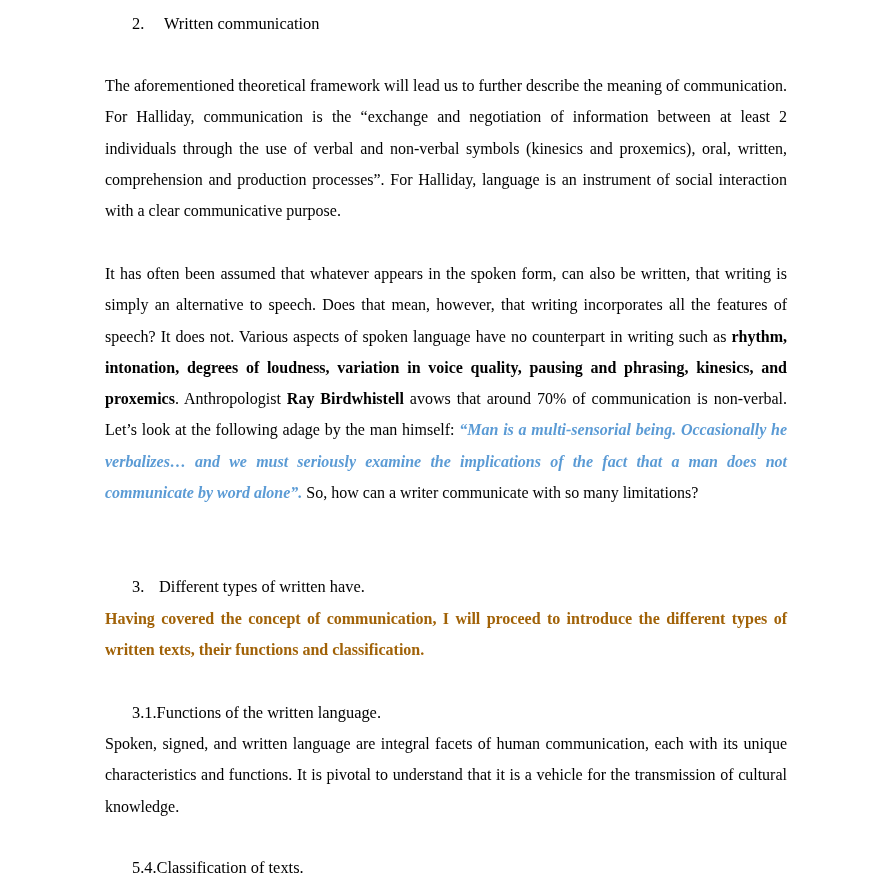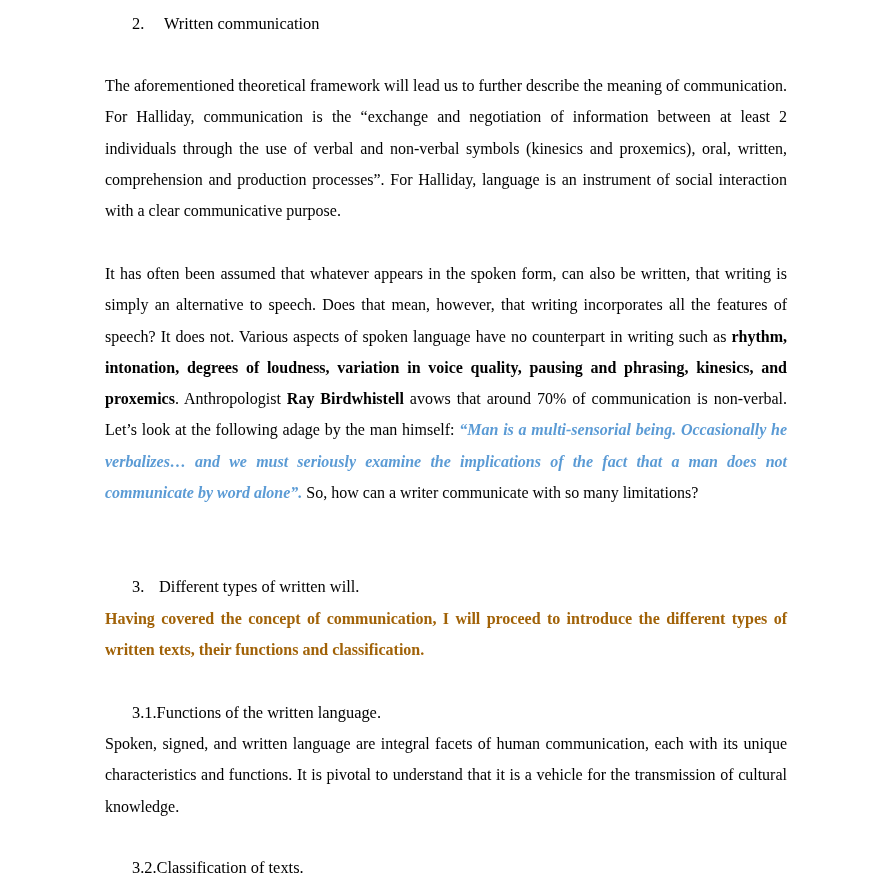--- a/index.html
+++ b/index.html
@@ -22,24 +22,24 @@
 
   <div class="h" style="left:27px; top:14px;">
     <span class="num" style="width:32px;">2.</span><span>Written communication</span>
   </div>
 
   <p class="p last blk" style="top:70px;">The aforementioned theoretical framework will lead us to further describe the meaning of communication. For Halliday, communication is the “exchange and negotiation of information between at least 2 individuals through the use of verbal and non-verbal symbols (kinesics and proxemics), oral, written, comprehension and production processes”. For Halliday, language is an instrument of social interaction with a clear communicative purpose.</p>
 
   <p class="p last blk" style="top:258px;"><span>It has often been assumed that whatever appears in the spoken form, can also be written, that writing is simply an alternative to speech. Does that mean, however, that writing incorporates all the features of speech? It does not. Various aspects of spoken language have no counterpart in writing such as </span><b>rhythm, intonation, degrees of loudness, variation in voice quality, pausing and phrasing, kinesics, and proxemics</b><span>. Anthropologist </span><b>Ray Birdwhistell</b><span> avows that around 70% of communication is non-verbal. Let’s look at the following adage by the man himself: </span><span class="quote">“Man is a multi-sensorial being. Occasionally he verbalizes… and we must seriously examine the implications of the fact that a man does not communicate by word alone”.</span><span> So, how can a writer communicate with so many limitations?</span></p>
 
   <div class="h" style="left:27px; top:577px;">
-    <span class="num" style="width:27px;">3.</span><span>Different types of written will.</span>
+    <span class="num" style="width:27px;">3.</span><span>Different types of written have.</span>
   </div>
 
   <p class="p last blk orange" style="top:603px;">Having covered the concept of communication, I will proceed to introduce the different types of written texts, their functions and classification.</p>
 
   <div class="h" style="left:27px; top:703px;">3.1.Functions of the written language.</div>
 
   <p class="p last blk" style="top:728px;">Spoken, signed, and written language are integral facets of human communication, each with its unique characteristics and functions. It is pivotal to understand that it is a vehicle for the transmission of cultural knowledge.</p>
 
-  <div class="h" style="left:27px; top:858px;">3.2.Classification of texts.</div>
+  <div class="h" style="left:27px; top:858px;">5.4.Classification of texts.</div>
 
 </div>
 
 </body></html>

